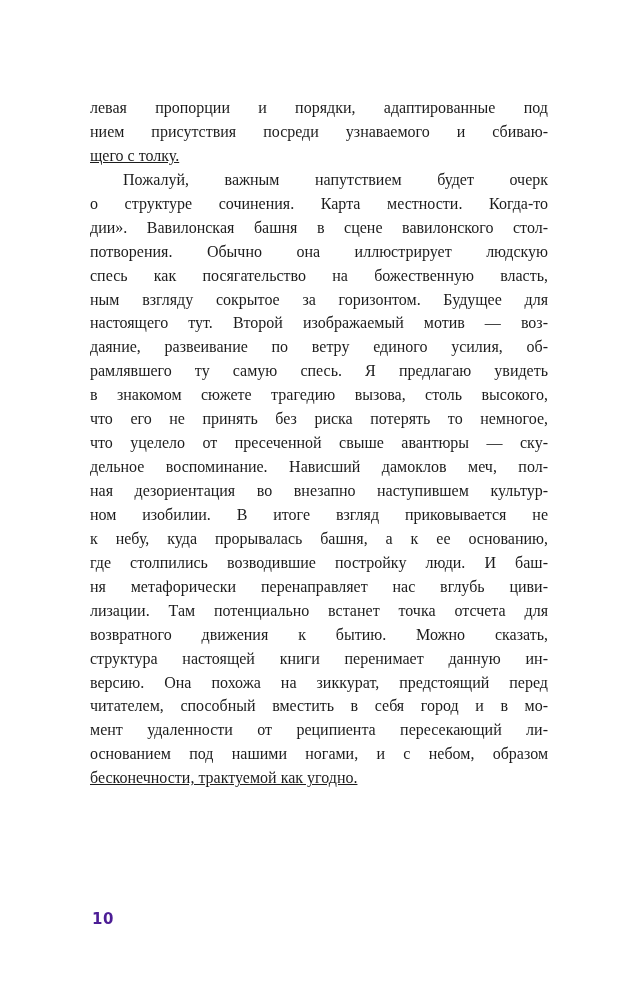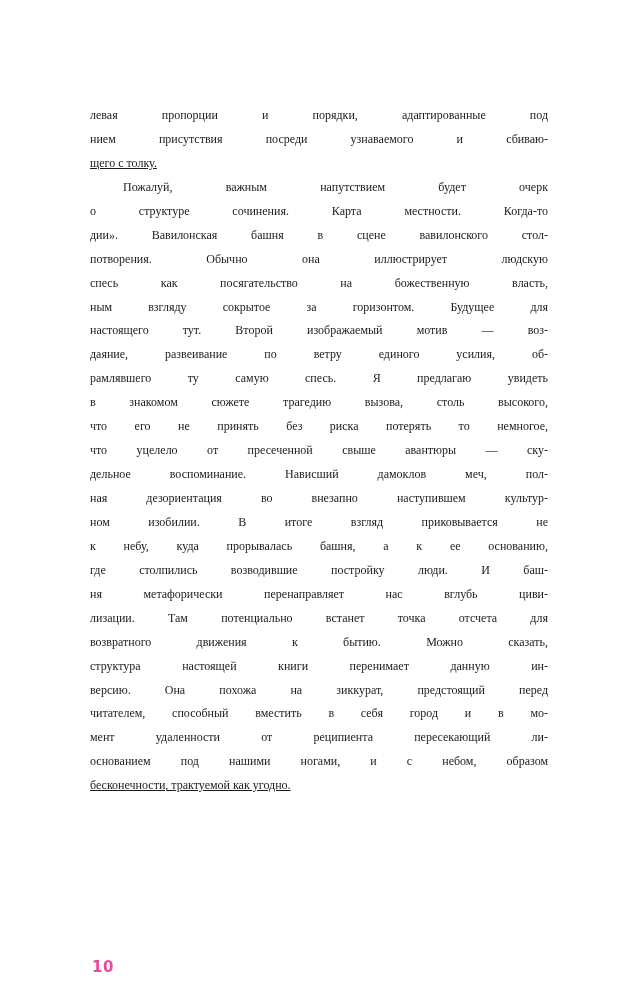--- a/index.html
+++ b/index.html
@@ -16,24 +16,24 @@
     .page {
       position: absolute;
       left: 0; top: 0;
       width: 619px;
       height: 1000px;
       background: #ffffff;
     }
     .text-block {
       position: absolute;
       left: 90px;
-      top: 104px;
+      top: 96px;
       width: 458px;
       font-family: "Liberation Serif", "DejaVu Serif", serif;
-      font-size: 12px;
+      font-size: 16px;
       line-height: 23.95px;
       color: #1c1c1c;
     }
     .line {
       display: block;
       white-space: nowrap;
       text-align: justify;
       text-align-last: justify;
       height: 23.95px;
       overflow: visible;
@@ -45,23 +45,22 @@
     .line.indent {
       text-indent: 33px;
     }
     .page-number {
       position: absolute;
       left: 92px;
       top: 910px;
       font-family: "DejaVu Sans", "Liberation Sans", sans-serif;
       font-size: 15px;
       font-weight: bold;
-      color: #ec4899;
+      color: #4c1d95;
       letter-spacing: 0.5px;
-      margin-top: 48px;
     }
   </style>
 </head>
 <body>
 
 <div class="page">
   <div class="text-block">
 
     <span class="line">левая пропорции и порядки, адаптированные под</span>
     <span class="line">нием присутствия посреди узнаваемого и сбиваю-</span>

